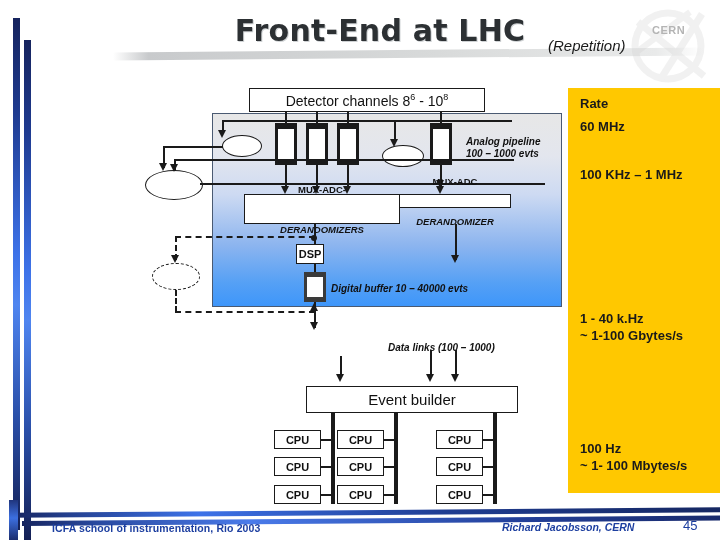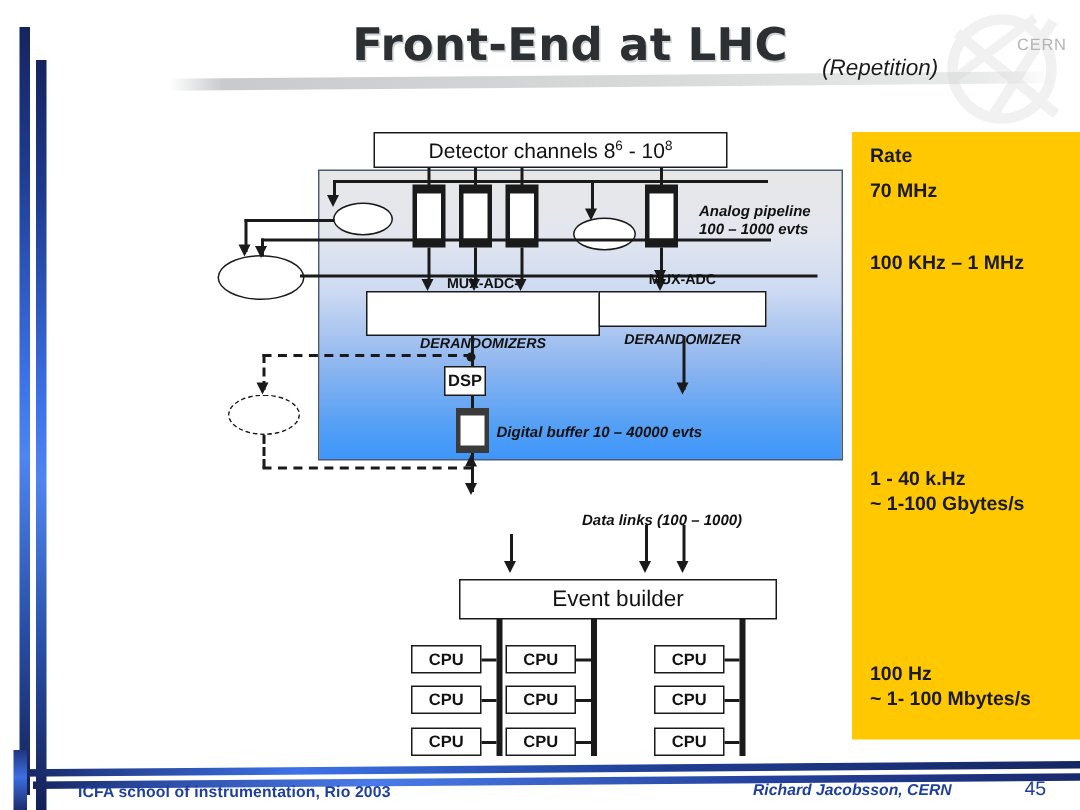--- a/index.html
+++ b/index.html
@@ -53,23 +53,23 @@
   
   #cern-logo {
     position: absolute;
     left: 620px; top: 2px;
     width: 96px; height: 82px;
     opacity: .30;
     pointer-events: none;
   }
   #cern-logo-text {
     position: absolute;
-    left: 678px; top: 24px;
+    left: 652px; top: 24px;
     font-size: 11px;
-    font-weight: normal;
+    font-weight: bold;
     color: #b4b4b4;
     letter-spacing: .5px;
   }
 
   #repetition {
     position: absolute;
     left: 548px; top: 37px;
     font-size: 15px;
     font-style: italic;
     color: #1a1a1a;
@@ -126,21 +126,21 @@
   #detector-box sup { font-size: 9px; vertical-align: super; }
 
   .mux-box {
     font-size: 9.5px;
     font-weight: bold;
     line-height: 11px;
     flex-direction: column;
   }
   .mux-box i { font-style: italic; margin-top: 29px; }
   #mux-left  { left: 244px; top: 194px; width: 156px; height: 30px; }
-  #mux-right { left: 399px; top: 194px; width: 112px; height: 24px; }
+  #mux-right { left: 399px; top: 194px; width: 112px; height: 14px; }
 
   #dsp-box {
     left: 296px; top: 244px;
     width: 28px; height: 20px;
     font-size: 11px; font-weight: bold;
   }
   #readout-box {
     left: 300px; top: 330px;
     width: 84px; height: 26px;
     font-size: 16px;
@@ -295,21 +295,21 @@
     <path d="M18 20 L84 74" stroke="#d2d2d2" stroke-width="7" fill="none"></path>
     <path d="M82 12 L40 78" stroke="#d2d2d2" stroke-width="7" fill="none"></path>
     <path d="M14 52 L70 10" stroke="#d2d2d2" stroke-width="6" fill="none"></path>
   </svg>
   <div id="cern-logo-text">CERN</div>
 
   <div id="repetition">(Repetition)</div>
 
   <div id="rate-panel">
     <div class="rp" id="rate-title">Rate</div>
-    <div class="rp" id="rate-l1">70 MHz</div>
+    <div class="rp" id="rate-l1">60 MHz</div>
     <div class="rp" id="rate-l2">100 KHz – 1 MHz</div>
     <div class="rp" id="rate-l3">1 - 40 k.Hz
 ~ 1-100 Gbytes/s</div>
     <div class="rp" id="rate-l4">100 Hz
 ~ 1- 100 Mbytes/s</div>
   </div>
 
   <div id="fe-backdrop"></div>
 
   <div class="box" id="detector-box">

